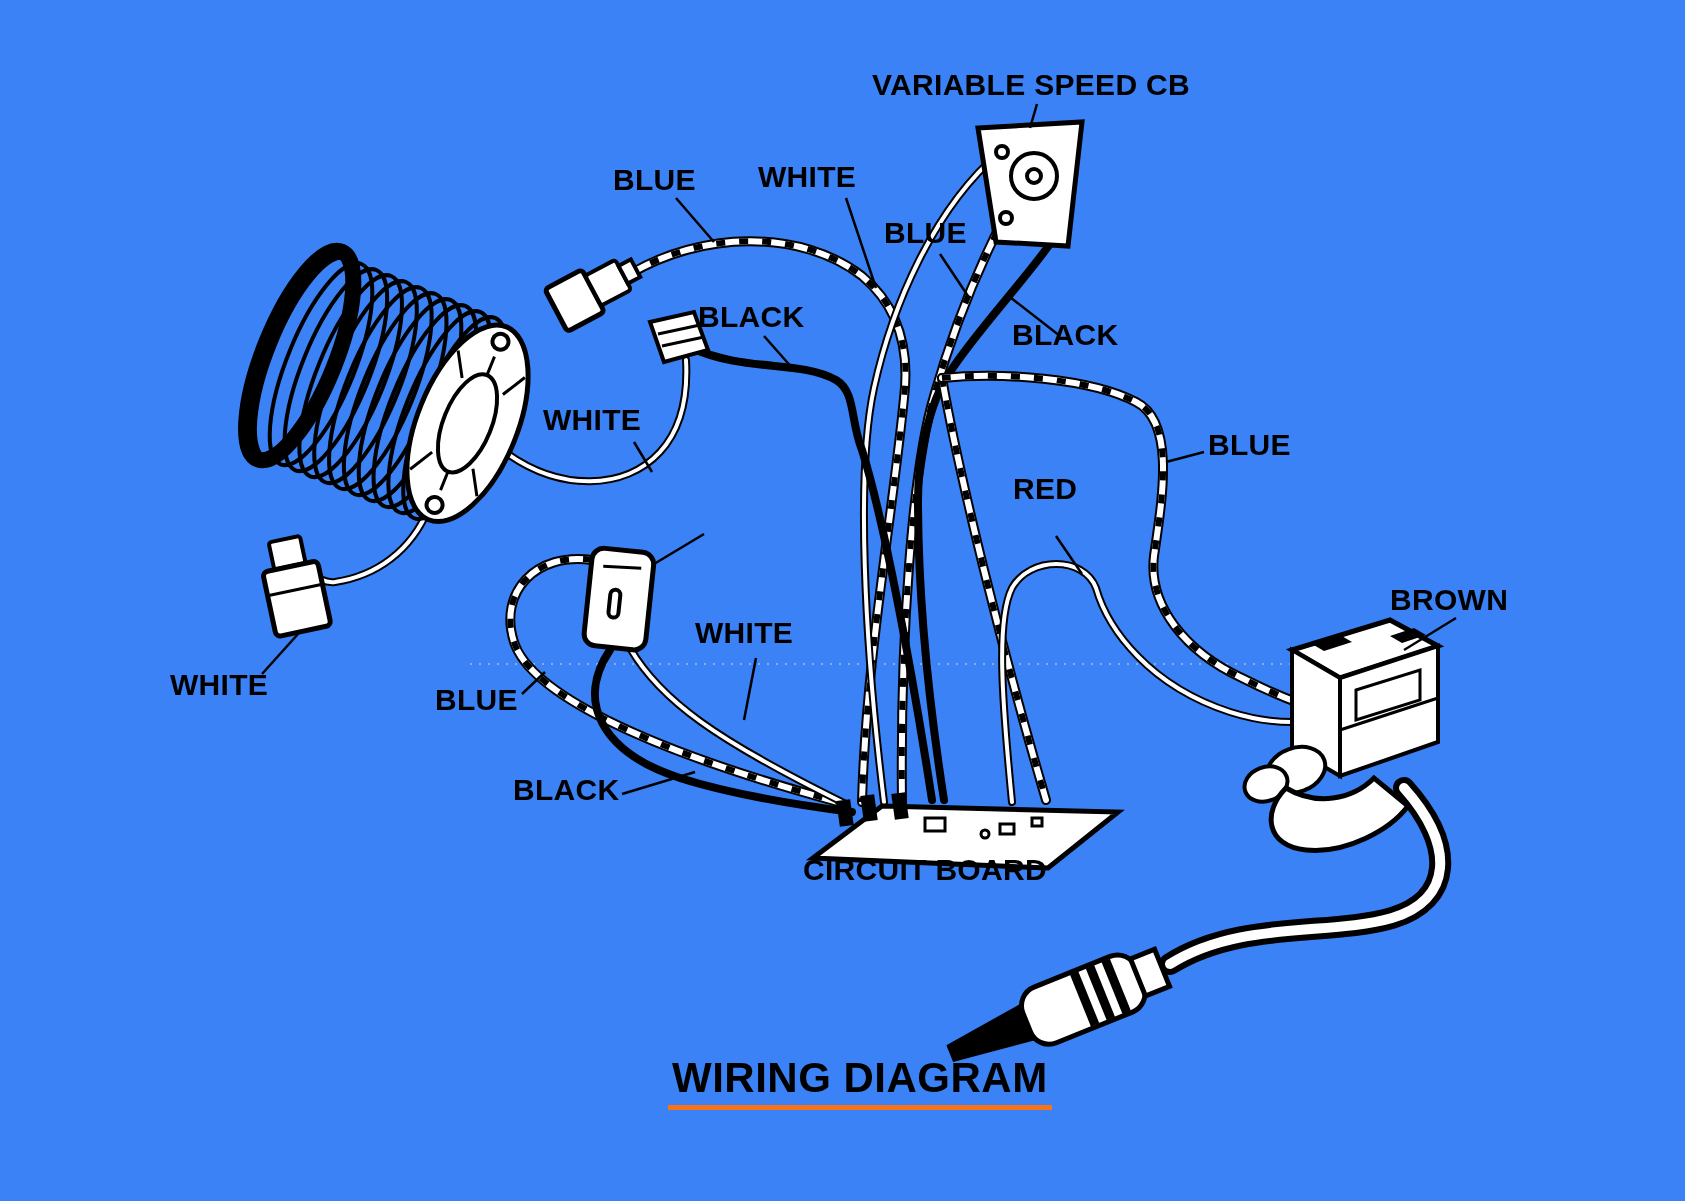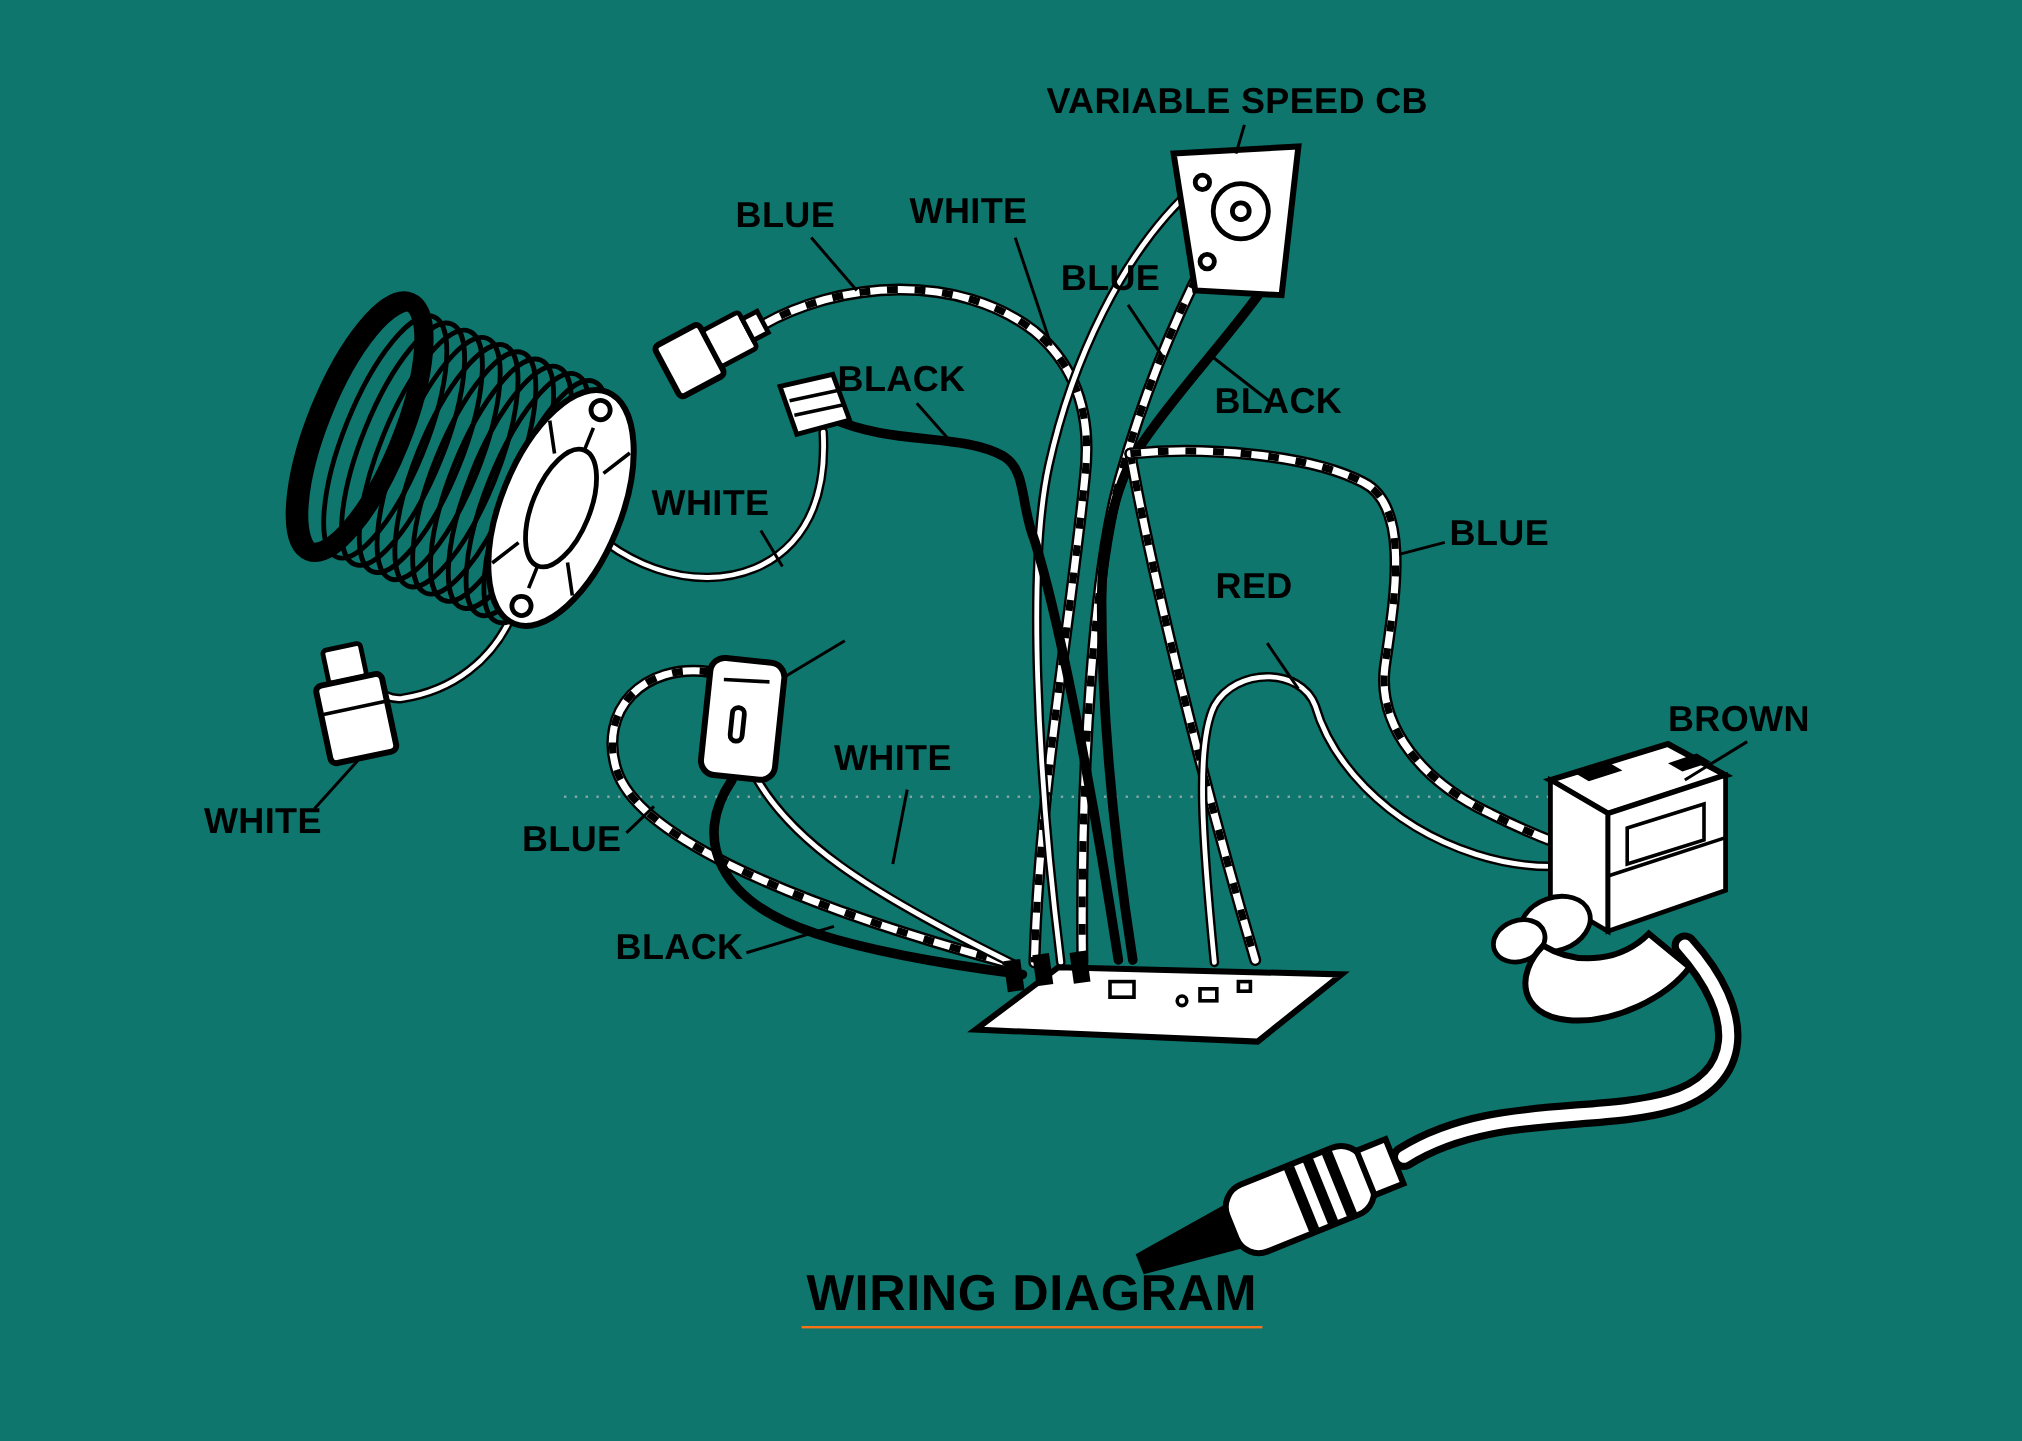--- a/index.html
+++ b/index.html
@@ -1,21 +1,21 @@
 <!DOCTYPE html>
 <html><head>
 <meta charset="utf-8">
 <style>
   html,body{margin:0;padding:0;background:#fff;}
-  .stage{position:relative;width:1685px;height:1201px;background:#0f766e;overflow:hidden;
+  .stage{position:relative;width:1685px;height:1201px;background:#3b82f6;overflow:hidden;
          font-family:"Liberation Sans",sans-serif;color:#000;}
   svg.art{position:absolute;left:0;top:0;}
   .lbl{position:absolute;font-weight:700;font-size:30px;letter-spacing:.3px;white-space:nowrap;}
   .title{position:absolute;left:668px;top:1054px;font-weight:700;font-size:42px;letter-spacing:.5px;
-         border-bottom:2px solid #f97316;padding:0 4px 3px;}
+         border-bottom:5px solid #f97316;padding:0 4px 3px;}
   
   .w-out{fill:none;stroke:#000;stroke-width:8;stroke-linecap:round;}
   .w-in {fill:none;stroke:#fff;stroke-width:4;stroke-linecap:round;}
   .s-out{fill:none;stroke:#000;stroke-width:10;stroke-linecap:round;}
   .s-in {fill:none;stroke:#fff;stroke-width:6;stroke-linecap:round;}
   .s-dash{fill:none;stroke:#000;stroke-width:6;stroke-dasharray:9 14;}
   .k{fill:none;stroke:#000;stroke-width:8;stroke-linecap:round;}
   .cord-out{fill:none;stroke:#000;stroke-width:22;stroke-linecap:round;}
   .cord-in{fill:none;stroke:#fff;stroke-width:10;stroke-linecap:round;}
   .part{fill:#fff;stroke:#000;stroke-width:4;}
@@ -219,15 +219,16 @@
   <div class="lbl" style="left:698px;top:300px">BLACK</div>
   <div class="lbl" style="left:1012px;top:318px">BLACK</div>
   <div class="lbl" style="left:543px;top:403px">WHITE</div>
   <div class="lbl" style="left:1208px;top:428px">BLUE</div>
   <div class="lbl" style="left:1013px;top:472px">RED</div>
   <div class="lbl" style="left:1390px;top:583px">BROWN</div>
   <div class="lbl" style="left:695px;top:616px">WHITE</div>
   <div class="lbl" style="left:170px;top:668px">WHITE</div>
   <div class="lbl" style="left:435px;top:683px">BLUE</div>
   <div class="lbl" style="left:513px;top:773px">BLACK</div>
+  <div class="lbl" style="left:803px;top:853px">CIRCUIT BOARD</div>
 
   <div class="title">WIRING DIAGRAM</div>
 </div>
 
 </body></html>

